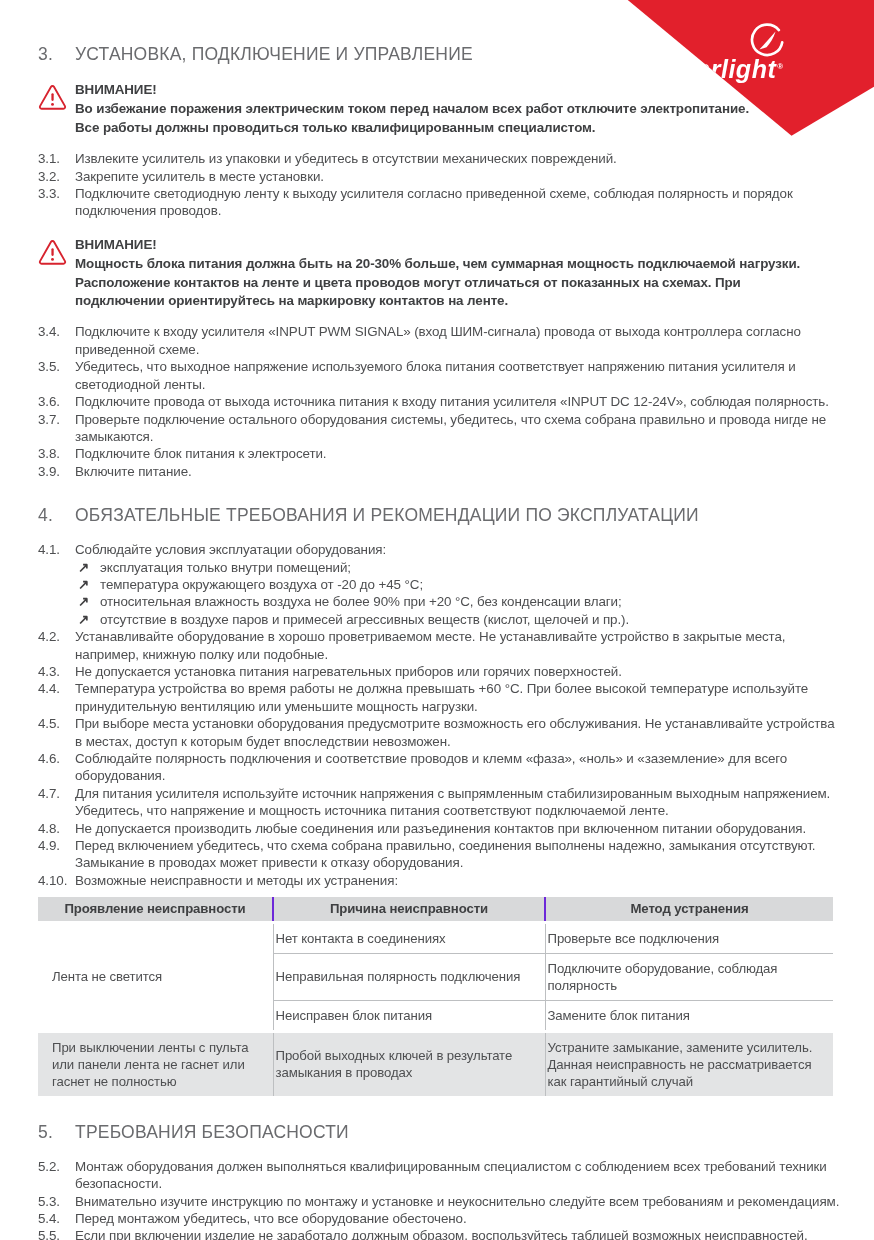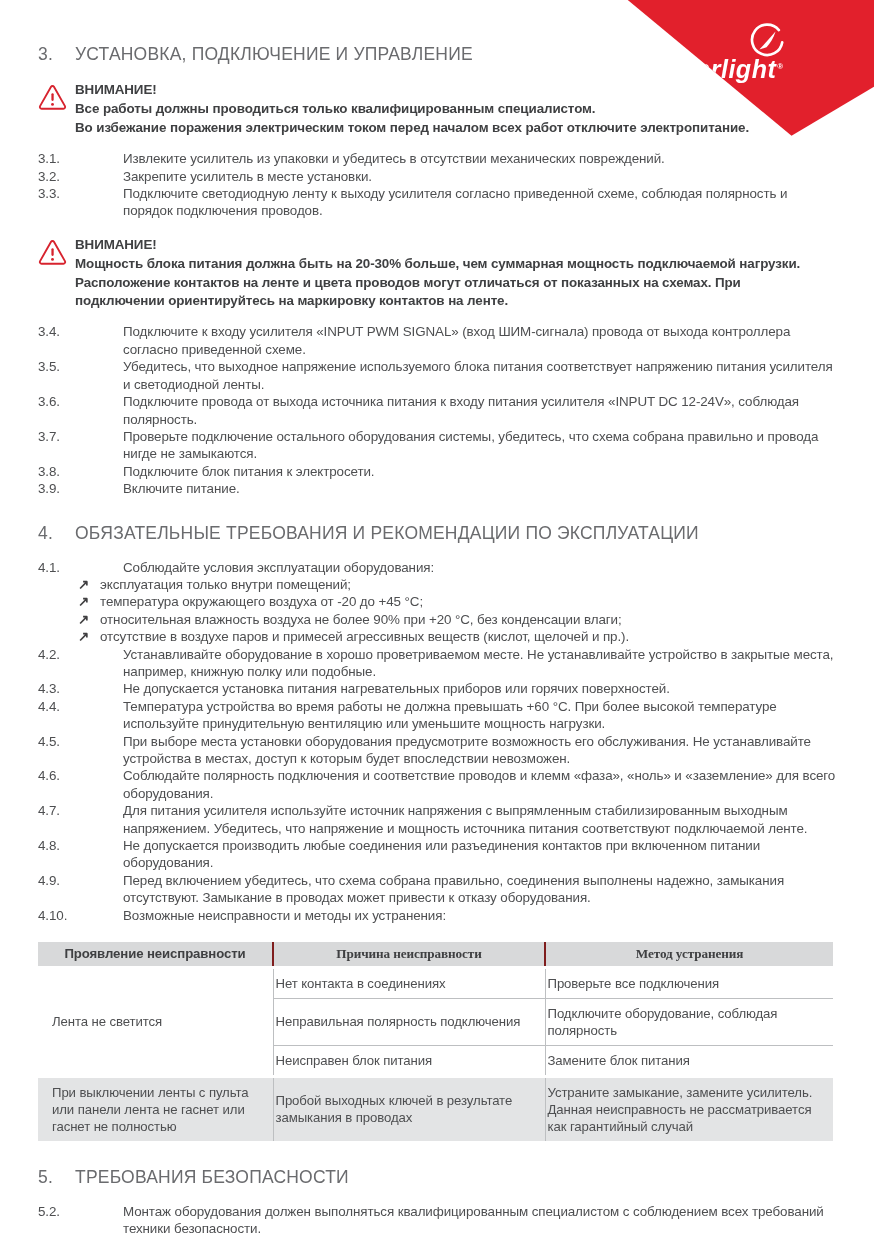--- a/index.html
+++ b/index.html
@@ -34,33 +34,33 @@
   .h5 { margin-top:26px; margin-bottom:15px; }
 
   
   .warn { display:flex; margin:16px 0 13px 0; }
   .warn .icon-col { width:37px; flex:0 0 37px; padding-top:3px; }
   .warn-body { font-weight:bold; color:#3F4042; line-height:18.4px; max-width:735px; }
   .warn-title { margin-bottom:1px; }
 
   
   .items { margin-bottom:13px; }
-  .item { display:flex;gap:48px; }
+  .item { display:flex; }
   .item .num { width:37px; flex:0 0 37px; }
   .item .txt { max-width:770px; }
   .bullet { display:flex; padding-left:40px; }
   .bullet .arr { width:22px; flex:0 0 22px; font-weight:bold; color:#414042; }
 
   
   table.faults { width:795px; border-collapse:collapse; table-layout:fixed; margin-top:4px; font-size:13.2px; }
   .faults th {
     background:#D8D9DA; color:#3F4042; font-weight:bold; font-size:13.2px;
     height:25px; border-bottom:3px solid #fff; text-align:center; padding:3px 22px;
   }
-  .faults th + th { border-left:2px solid #7f1d1d;font-family:Liberation Serif, serif; }
+  .faults th + th { border-left:2px solid #6d28d9; }
   .faults td { padding:6px 2px; vertical-align:middle; line-height:17px; }
   .faults td.cause, .faults td.fix { border-left:1px solid #BDBFC1; }
   .faults tr.divided td { border-top:1px solid #BDBFC1; }
   .faults tr.shaded td { background:#E3E4E5; border-top:3px solid #ffffff; }
   .faults td.symptom { padding-left:14px; }
   .r1 td { height:31px; }
   .r2 td { height:45px; }
   .r3 td { height:31px;margin-top:22px; }
   .shaded td { height:58px; }
 </style>
@@ -87,22 +87,22 @@
   <div class="warn">
     <span class="icon-col">
       <svg width="29" height="27" viewBox="0 0 34 31">
         <path d="M15.3 3 L2.4 25.6 a2.1 2.1 0 0 0 1.8 3.1 h25.6 a2.1 2.1 0 0 0 1.8-3.1 L18.7 3 a2 2 0 0 0-3.4 0 Z" fill="#ffffff" stroke="#D7232E" stroke-width="2.2" stroke-linejoin="round"></path>
         <rect x="15.7" y="10.5" width="2.7" height="9" rx="1.3" fill="#D7232E"></rect>
         <circle cx="17" cy="23.6" r="1.7" fill="#D7232E"></circle>
       </svg>
     </span>
     <div class="warn-body">
       <div class="warn-title">ВНИМАНИЕ!</div>
+      <div>Во избежание поражения электрическим током перед началом всех работ отключите электропитание.</div>
       <div>Все работы должны проводиться только квалифицированным специалистом.</div>
-      <div>Во избежание поражения электрическим током перед началом всех работ отключите электропитание.</div>
     </div>
   </div>
 
   <div class="items">
     <div class="item">
         <span class="num">3.1.</span>
         <span class="txt">Извлеките усилитель из упаковки и убедитесь в отсутствии механических повреждений.</span>
       </div>
     <div class="item">
         <span class="num">3.2.</span>
@@ -154,21 +154,21 @@
         <span class="num">3.9.</span>
         <span class="txt">Включите питание.</span>
       </div>
   </div>
 
   <div class="sec-head h4">
     <span class="num">4.</span>
     <span>ОБЯЗАТЕЛЬНЫЕ ТРЕБОВАНИЯ И РЕКОМЕНДАЦИИ ПО ЭКСПЛУАТАЦИИ</span>
   </div>
 
-  <div class="items" style="margin-bottom:18px;">
+  <div class="items" style="margin-bottom:8px;">
     <div class="item">
         <span class="num">4.1.</span>
         <span class="txt">Соблюдайте условия эксплуатации оборудования:</span>
       </div>
     <div class="bullet">
         <span class="arr">↗</span>
         <span>эксплуатация только внутри помещений;</span>
       </div>
     <div class="bullet">
         <span class="arr">↗</span>
@@ -262,20 +262,21 @@
     <div class="item">
         <span class="num">5.2.</span>
         <span class="txt">Монтаж оборудования должен выполняться квалифицированным специалистом с соблюдением всех требований техники безопасности.</span>
       </div>
     <div class="item">
         <span class="num">5.3.</span>
         <span class="txt">Внимательно изучите инструкцию по монтажу и установке и неукоснительно следуйте всем требованиям и рекомендациям.</span>
       </div>
     <div class="item">
         <span class="num">5.4.</span>
+        <span class="txt">Перед монтажом убедитесь, что все оборудование обесточено.</span>
       </div>
     <div class="item">
         <span class="num">5.5.</span>
         <span class="txt">Если при включении изделие не заработало должным образом, воспользуйтесь таблицей возможных неисправностей. Если самостоятельно устранить неисправность не удалось, обесточьте изделие и свяжитесь с поставщиком.</span>
       </div>
   </div>
 
 </div>
 
 </body></html>

